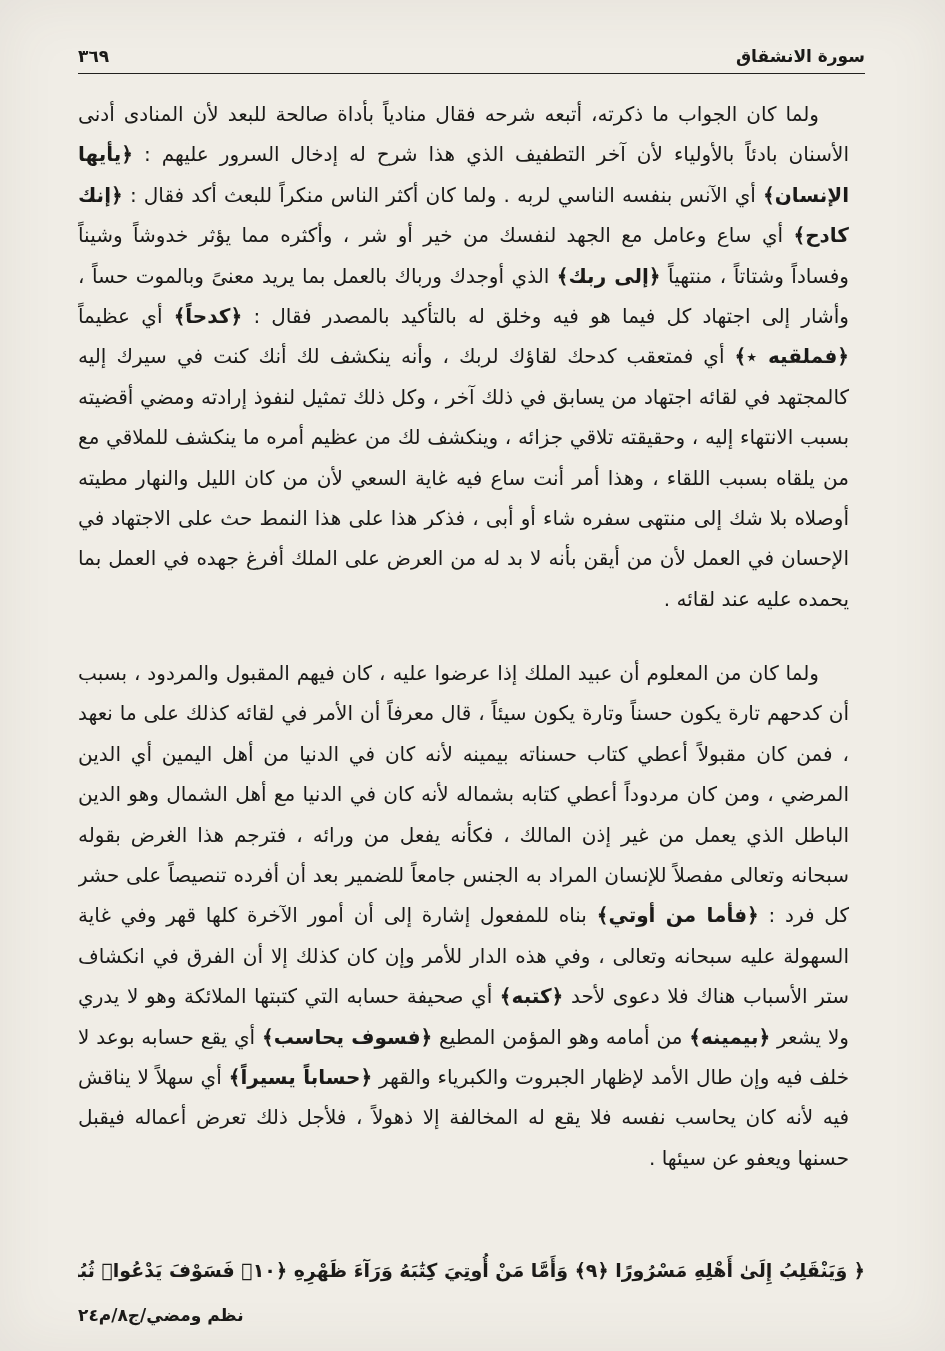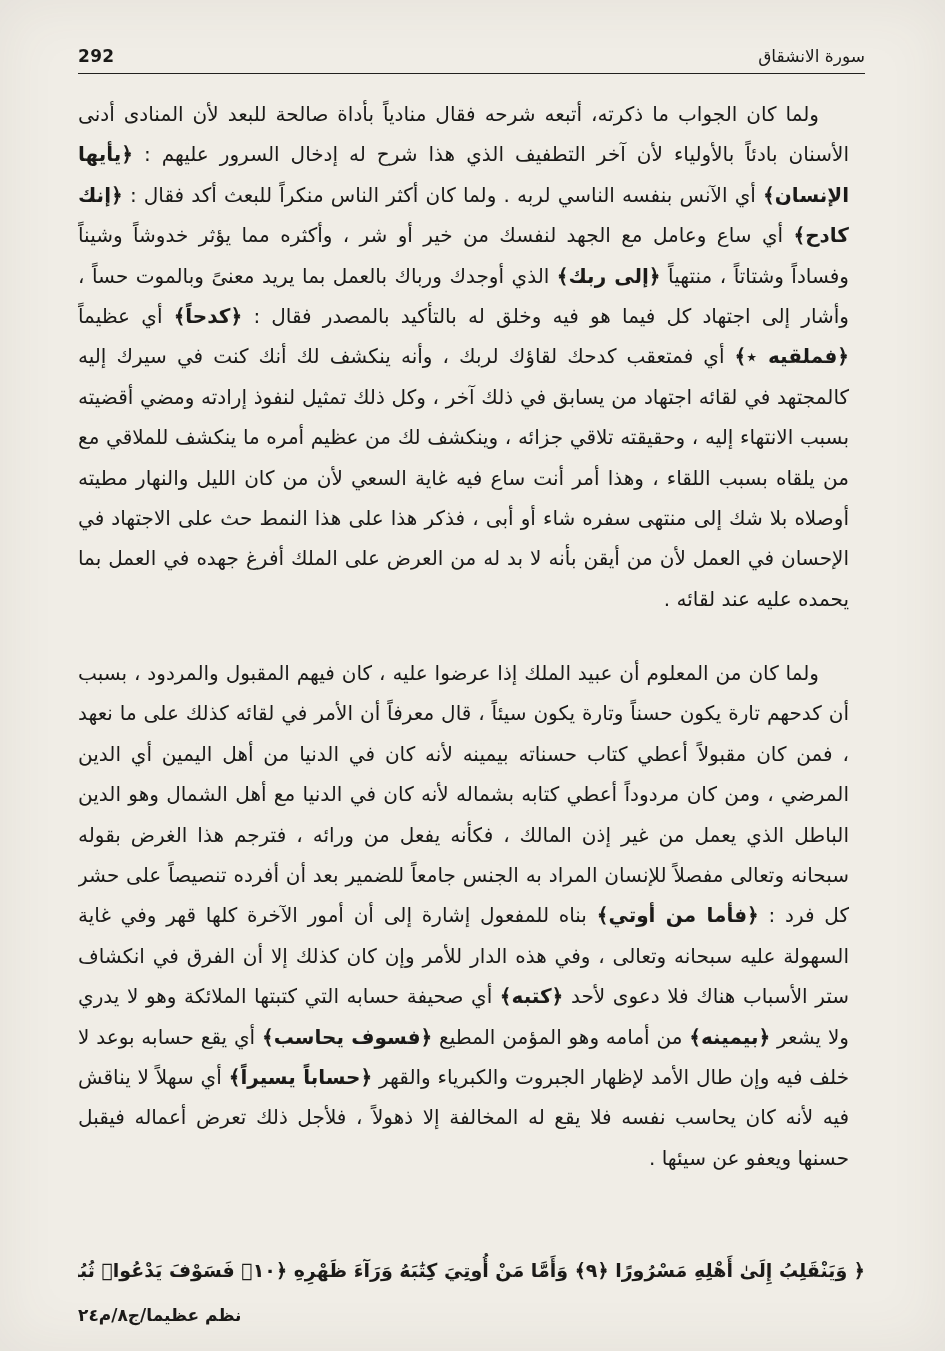--- a/index.html
+++ b/index.html
@@ -23,21 +23,21 @@
     overflow:hidden;
     box-shadow:inset 0 0 60px rgba(90,80,60,0.08);
   }
   .header{
     display:flex;
     justify-content:space-between;
     align-items:flex-end;
     font-size:17px;
     letter-spacing:0.3px;
   }
-  .chapter-title{font-weight:400;}
+  .chapter-title{font-weight:700;}
   .page-number{font-weight:600;}
   .header-rule{
     border-bottom:1.6px solid #22211f;
     margin-top:7px;
     margin-bottom:20px;
   }
   .body-text{
     flex:1 1 auto;
     overflow:hidden;
     font-size:20px;
@@ -71,29 +71,29 @@
     text-align:left;
   }
 </style>
 </head>
 <body>
 
 <div class="page">
 
   <div class="header">
     <span class="chapter-title">سورة الانشقاق</span>
-    <span class="page-number">292</span>
+    <span class="page-number">٣٦٩</span>
   </div>
 
   <div class="header-rule"></div>
 
   <div class="body-text">
       <p class="para"><span class="plain">ولما كان الجواب ما ذكرته، أتبعه شرحه فقال منادياً بأداة صالحة للبعد لأن المنادى أدنى الأسنان بادئاً بالأولياء لأن آخر التطفيف الذي هذا شرح له إدخال السرور عليهم : </span><span class="quote">﴿يأيها الإنسان﴾</span><span class="plain"> أي الآنس بنفسه الناسي لربه . ولما كان أكثر الناس منكراً للبعث أكد فقال : </span><span class="quote">﴿إنك كادح﴾</span><span class="plain"> أي ساع وعامل مع الجهد لنفسك من خير أو شر ، وأكثره مما يؤثر خدوشاً وشيناً وفساداً وشتاتاً ، منتهياً </span><span class="quote">﴿إلى ربك﴾</span><span class="plain"> الذي أوجدك ورباك بالعمل بما يريد معنىً وبالموت حساً ، وأشار إلى اجتهاد كل فيما هو فيه وخلق له بالتأكيد بالمصدر فقال : </span><span class="quote">﴿كدحاً﴾</span><span class="plain"> أي عظيماً </span><span class="quote">﴿فملقيه ٭﴾</span><span class="plain"> أي فمتعقب كدحك لقاؤك لربك ، وأنه ينكشف لك أنك كنت في سيرك إليه كالمجتهد في لقائه اجتهاد من يسابق في ذلك آخر ، وكل ذلك تمثيل لنفوذ إرادته ومضي أقضيته بسبب الانتهاء إليه ، وحقيقته تلاقي جزائه ، وينكشف لك من عظيم أمره ما ينكشف للملاقي مع من يلقاه بسبب اللقاء ، وهذا أمر أنت ساع فيه غاية السعي لأن من كان الليل والنهار مطيته أوصلاه بلا شك إلى منتهى سفره شاء أو أبى ، فذكر هذا على هذا النمط حث على الاجتهاد في الإحسان في العمل لأن من أيقن بأنه لا بد له من العرض على الملك أفرغ جهده في العمل بما يحمده عليه عند لقائه .</span></p>
       <p class="para"><span class="plain">ولما كان من المعلوم أن عبيد الملك إذا عرضوا عليه ، كان فيهم المقبول والمردود ، بسبب أن كدحهم تارة يكون حسناً وتارة يكون سيئاً ، قال معرفاً أن الأمر في لقائه كذلك على ما نعهد ، فمن كان مقبولاً أعطي كتاب حسناته بيمينه لأنه كان في الدنيا من أهل اليمين أي الدين المرضي ، ومن كان مردوداً أعطي كتابه بشماله لأنه كان في الدنيا مع أهل الشمال وهو الدين الباطل الذي يعمل من غير إذن المالك ، فكأنه يفعل من ورائه ، فترجم هذا الغرض بقوله سبحانه وتعالى مفصلاً للإنسان المراد به الجنس جامعاً للضمير بعد أن أفرده تنصيصاً على حشر كل فرد : </span><span class="quote">﴿فأما من أوتي﴾</span><span class="plain"> بناه للمفعول إشارة إلى أن أمور الآخرة كلها قهر وفي غاية السهولة عليه سبحانه وتعالى ، وفي هذه الدار للأمر وإن كان كذلك إلا أن الفرق في انكشاف ستر الأسباب هناك فلا دعوى لأحد </span><span class="quote">﴿كتبه﴾</span><span class="plain"> أي صحيفة حسابه التي كتبتها الملائكة وهو لا يدري ولا يشعر </span><span class="quote">﴿بيمينه﴾</span><span class="plain"> من أمامه وهو المؤمن المطيع </span><span class="quote">﴿فسوف يحاسب﴾</span><span class="plain"> أي يقع حسابه بوعد لا خلف فيه وإن طال الأمد لإظهار الجبروت والكبرياء والقهر </span><span class="quote">﴿حساباً يسيراً﴾</span><span class="plain"> أي سهلاً لا يناقش فيه لأنه كان يحاسب نفسه فلا يقع له المخالفة إلا ذهولاً ، فلأجل ذلك تعرض أعماله فيقبل حسنها ويعفو عن سيئها .</span></p>
     </div>
 
   <div class="verse-line">﴿ وَيَنْقَلِبُ إِلَىٰ أَهْلِهِ مَسْرُورًا ﴿٩﴾ وَأَمَّا مَنْ أُوتِيَ كِتَٰبَهُ وَرَآءَ ظَهْرِهِ ﴿١٠﴾ فَسَوْفَ يَدْعُوا۟ ثُبُورًا ﴿١١﴾</div>
 
   <div class="footer">
-    <span>نظم عظيما/ج٨/م٢٤</span>
+    <span>نظم ومضي/ج٨/م٢٤</span>
   </div>
 
 </div>
 
 </body></html>

